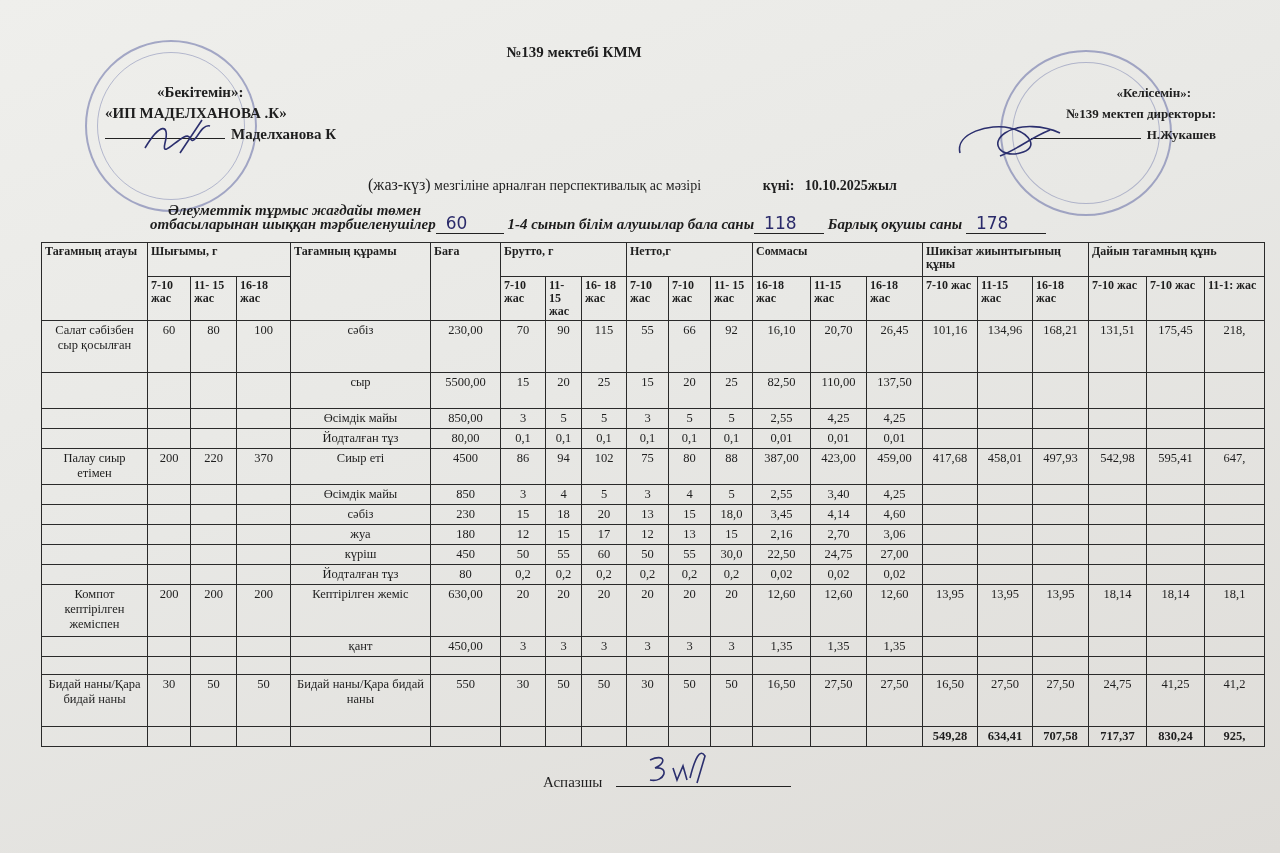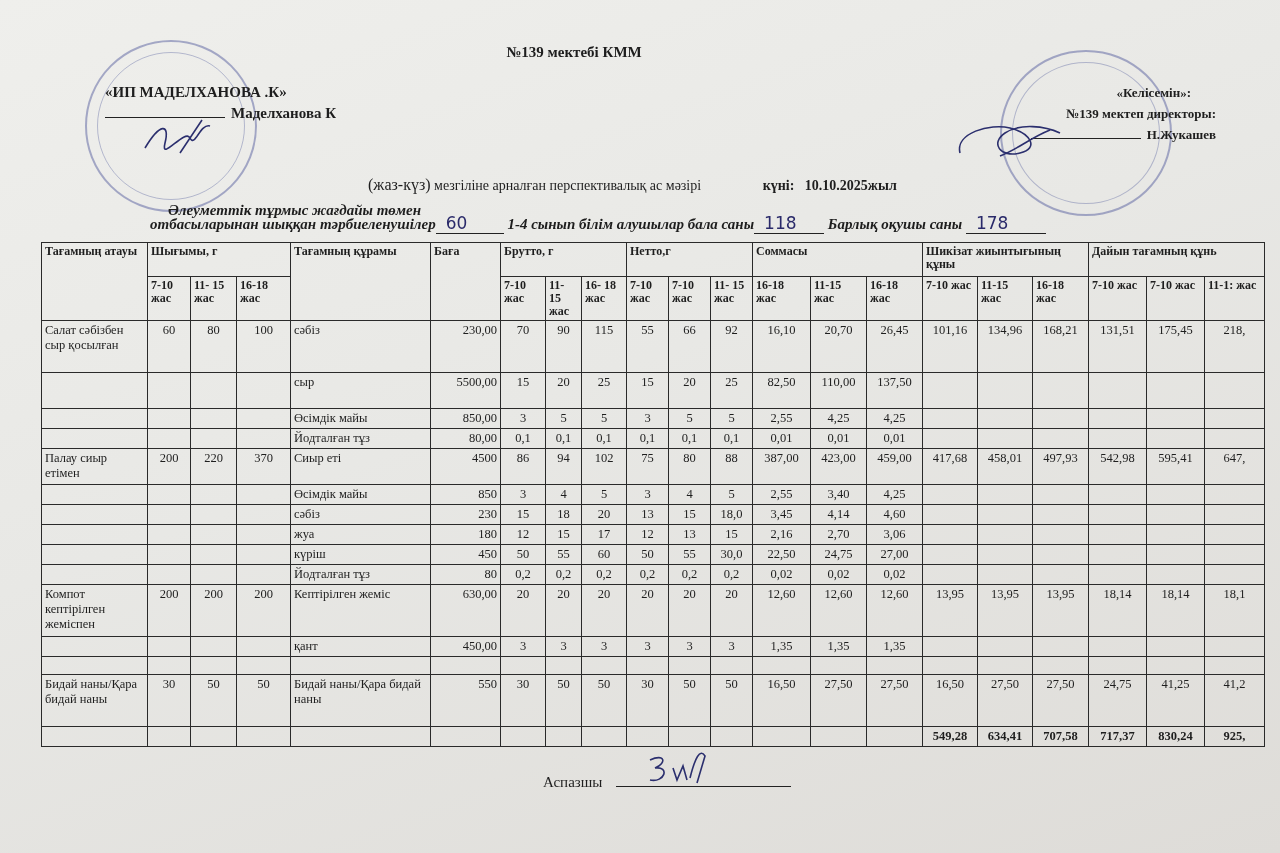--- a/index.html
+++ b/index.html
@@ -22,35 +22,36 @@
   .menu-line .date { margin-left:58px; font-weight:bold; }
   .social-line1 { left:168px; top:202px; font-style:italic; font-weight:bold; font-size:15px; }
   .social-line2 { left:150px; top:213px; font-style:italic; font-weight:bold; font-size:15px; }
   .hand { display:inline-block; border-bottom:1px solid #222; font-family:"DejaVu Sans", sans-serif; font-weight:normal; font-style:normal; color:#2a2a6a; font-size:17px; text-align:left; padding-left:10px; }
   table.menu {
     position:absolute; left:41px; top:242px; border-collapse:collapse; font-size:12.5px; table-layout:fixed;
   }
   table.menu td, table.menu th { border:1px solid #2a2a2a; padding:2px 3px; vertical-align:top; overflow:hidden; white-space:nowrap; }
   table.menu th { font-weight:bold; text-align:left; font-size:12px; line-height:13px; white-space:normal; }
   table.menu td.num { text-align:center; }
-  table.menu td.r { text-align:right; }
-  table.menu td.name { white-space:normal; line-height:15px; }
+  table.menu td.r { text-align:center; }
+  table.menu td.name { white-space:normal; line-height:15px;text-align:center; }
   table.menu td.bold { font-weight:bold; }
   .cook { left:543px; top:772px; font-size:15px; }
   .cook .line { display:inline-block; width:175px; border-bottom:1px solid #222; margin-left:14px; height:14px; }
 </style>
 </head>
 <body>
 
 <div class="stamp" style="left:85px;top:40px;width:168px;height:168px;"></div>
 <div class="stamp" style="left:1000px;top:50px;width:168px;height:162px;"></div>
 
 <div class="abs title">№139 мектебі  КММ</div>
 
 <div class="abs approve-block">
+  <div style="padding-left:52px">«Бекітемін»:</div>
   <div>«ИП МАДЕЛХАНОВА .К»</div>
   <div><span class="sigline"></span><span>Маделханова К</span></div>
 </div>
 <svg class="sig-scribble" style="left:140px;top:118px;" width="80" height="40" viewBox="0 0 80 40">
     <path d="M5 30 C20 5, 30 5, 25 25 S45 10, 50 20 S60 5, 70 8 M40 35 L62 2"></path>
   </svg>
 
 <div class="abs agree-block">
   <div style="padding-right:25px">«Келісемін»:</div>
   <div>№139 мектеп директоры:</div>

